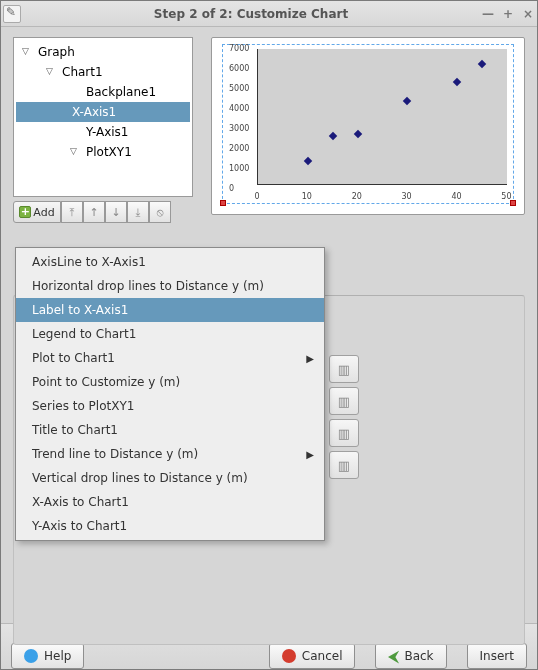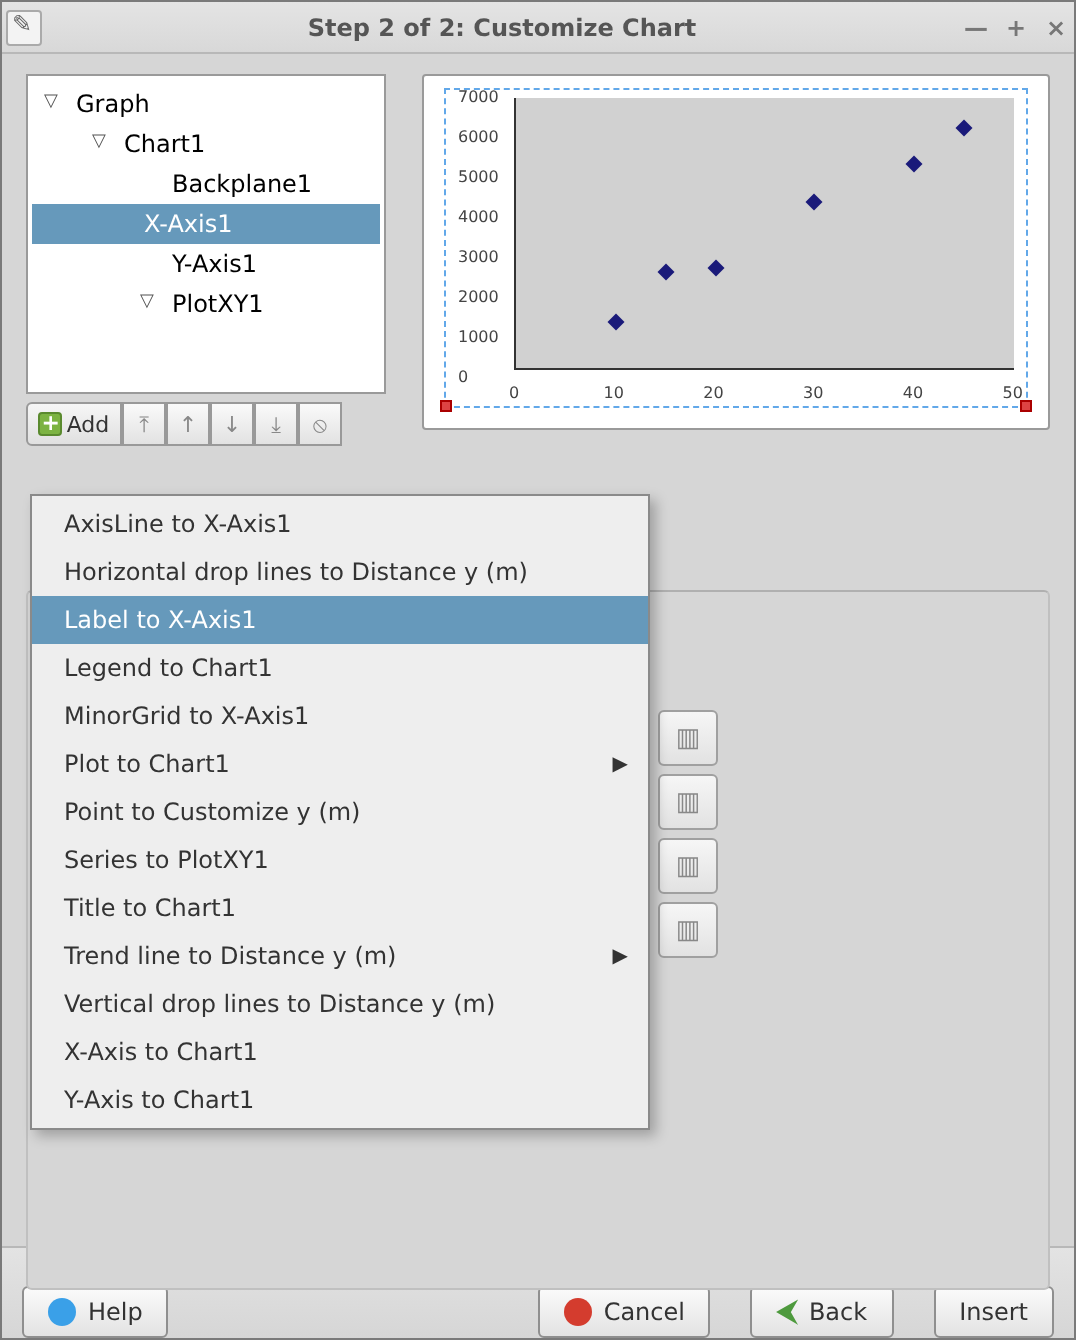--- a/index.html
+++ b/index.html
@@ -273,23 +273,20 @@
         <div class="menu-item">
           <span>Horizontal drop lines to Distance y (m)</span>
         </div>
         <div class="menu-item sel">
           <span>Label to X-Axis1</span>
         </div>
         <div class="menu-item">
           <span>Legend to Chart1</span>
         </div>
         <div class="menu-item">
-          <span>MinorGrid to X-Axis1</span>
-        </div>
-        <div class="menu-item">
           <span>Plot to Chart1</span>
           <span class="arrow">▶</span>
         </div>
         <div class="menu-item">
           <span>Point to Customize y (m)</span>
         </div>
         <div class="menu-item">
           <span>Series to PlotXY1</span>
         </div>
         <div class="menu-item">

